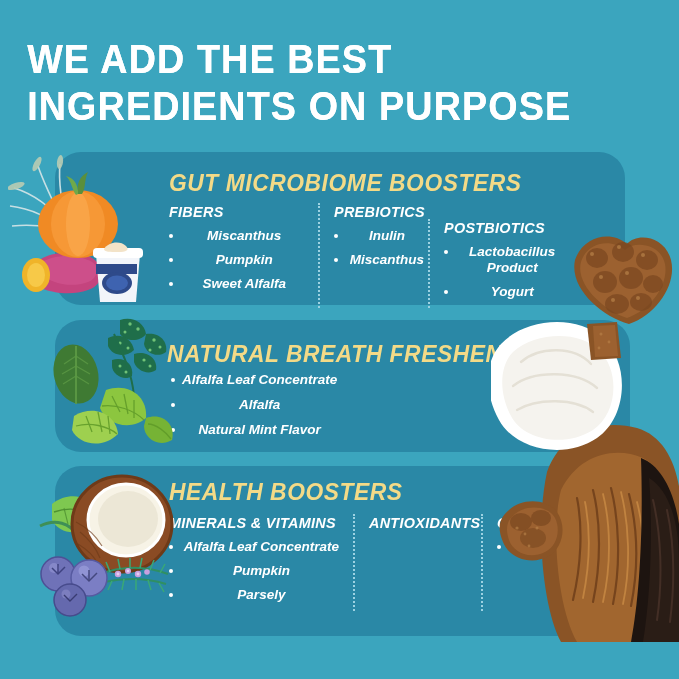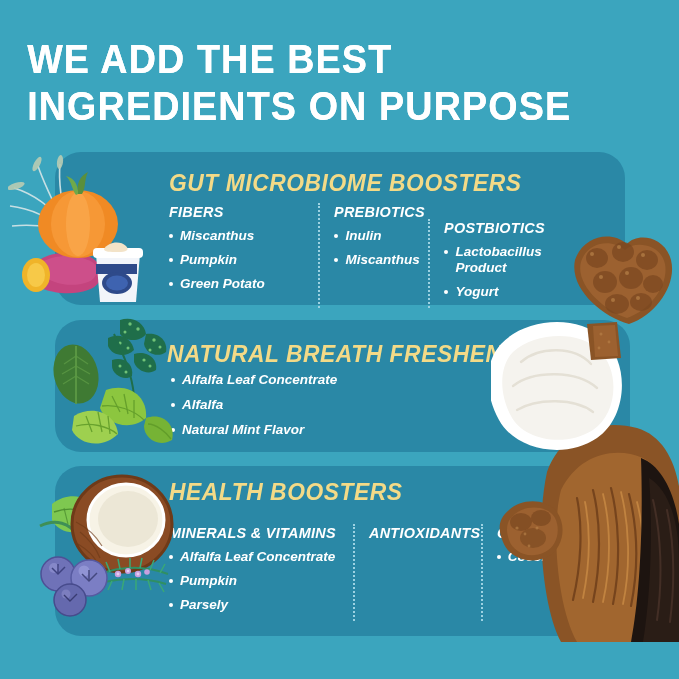--- a/index.html
+++ b/index.html
@@ -54,37 +54,37 @@
     transform:scaleX(0.95);
     transform-origin:left center;
     white-space:nowrap;
   }
   #panel-1 .panel-heading{left:114px;top:17px;}
   #panel-2 .panel-heading{left:112px;top:20px;}
   #panel-3 .panel-heading{left:114px;top:12px;}
 
   .cols{position:absolute;display:flex;}
   #panel-1 .cols{left:114px;top:51px;width:400px;}
-  #panel-3 .cols{left:114px;top:58px;width:450px;}
+  #panel-3 .cols{left:114px;top:48px;width:450px;}
 
   .col{position:relative;box-sizing:border-box;}
   .col + .col{border-left:2px dotted #9dd2e2;}
 
   .col-head{
     color:#ffffff;
     font-family:"Liberation Sans Narrow","Liberation Sans",sans-serif;
     font-weight:bold;
     font-size:15px;
     letter-spacing:0.3px;
     white-space:nowrap;
     transform:scaleX(0.96);
     transform-origin:left center;
     margin-bottom:8px;
   }
-  ul.items{list-style:none;margin:0;padding:0;}
+  ul.items{list-style:none;margin:0;padding:0;text-align:center;}
   ul.items li{
     color:#ffffff;
     font-size:13.5px;
     font-weight:bold;
     line-height:16px;
     margin-bottom:8px;
     padding-left:11px;
     position:relative;
     max-width:150px;
   }
@@ -128,21 +128,21 @@
 
   <div class="panel" id="panel-1">
     <div class="panel-inner">
       <div class="panel-heading">GUT MICROBIOME BOOSTERS</div>
       <div class="cols">
         <div class="col c1">
           <div class="col-head">FIBERS</div>
           <ul class="items">
             <li>Miscanthus</li>
             <li>Pumpkin</li>
-            <li>Green Potato</li>
+            <li>Sweet Alfalfa</li>
           </ul>
         </div>
         <div class="col c2">
           <div class="col-head">PREBIOTICS</div>
           <ul class="items">
             <li>Inulin</li>
             <li>Miscanthus</li>
           </ul>
         </div>
         <div class="col c3">

